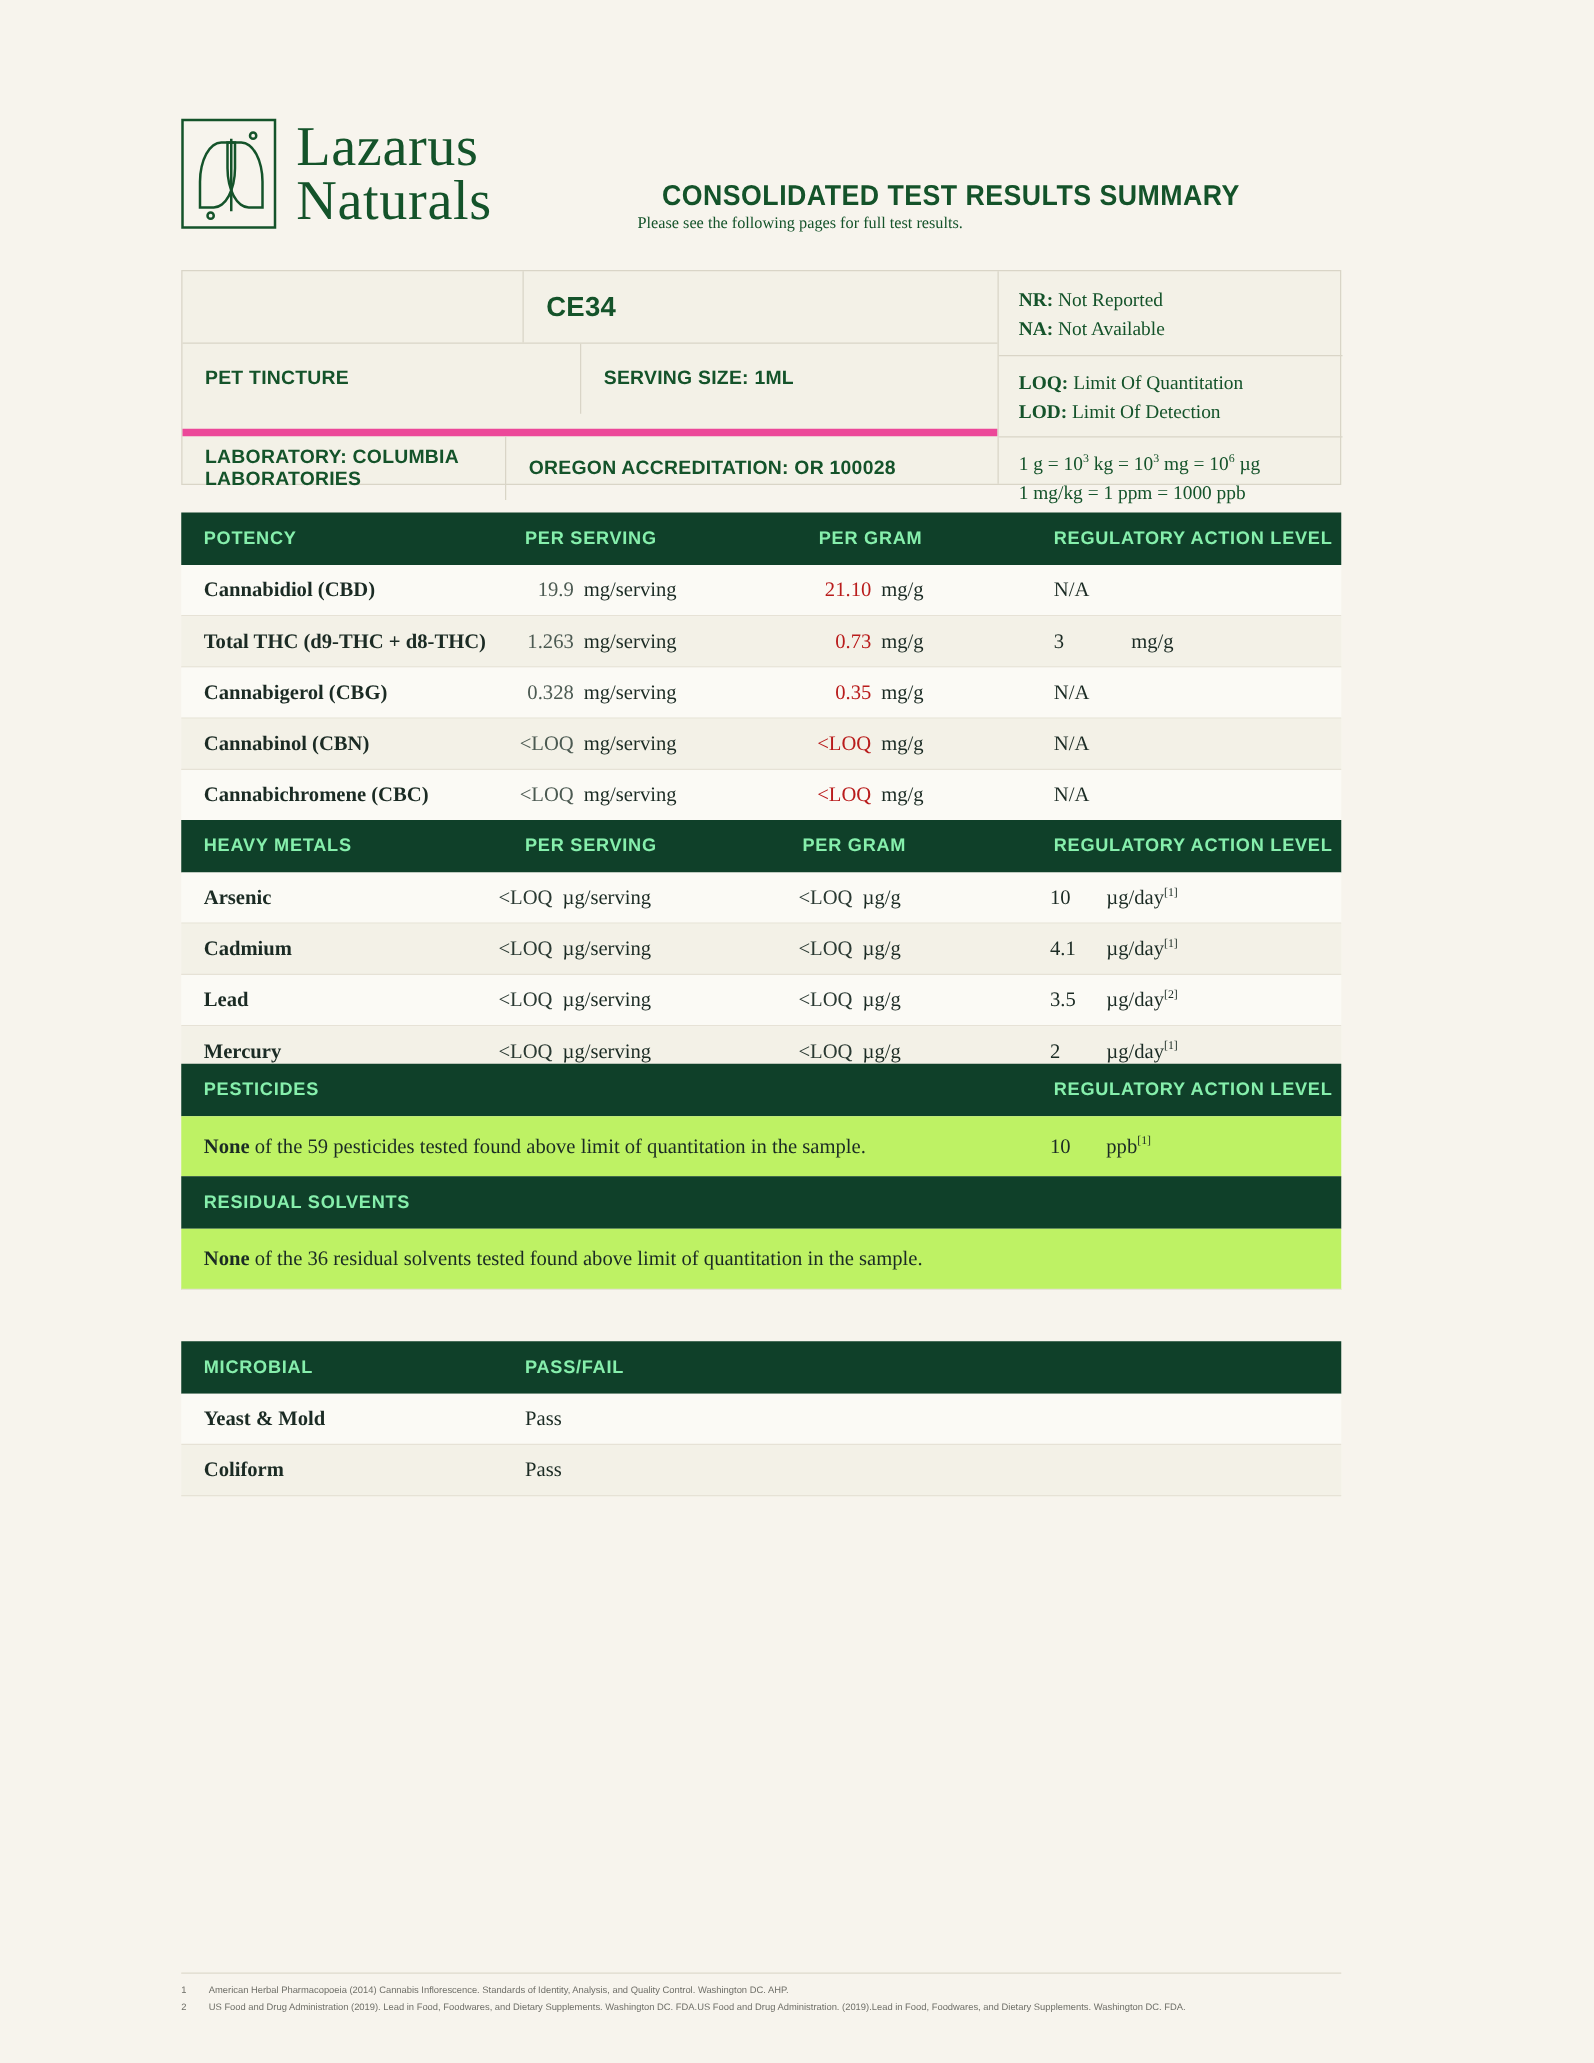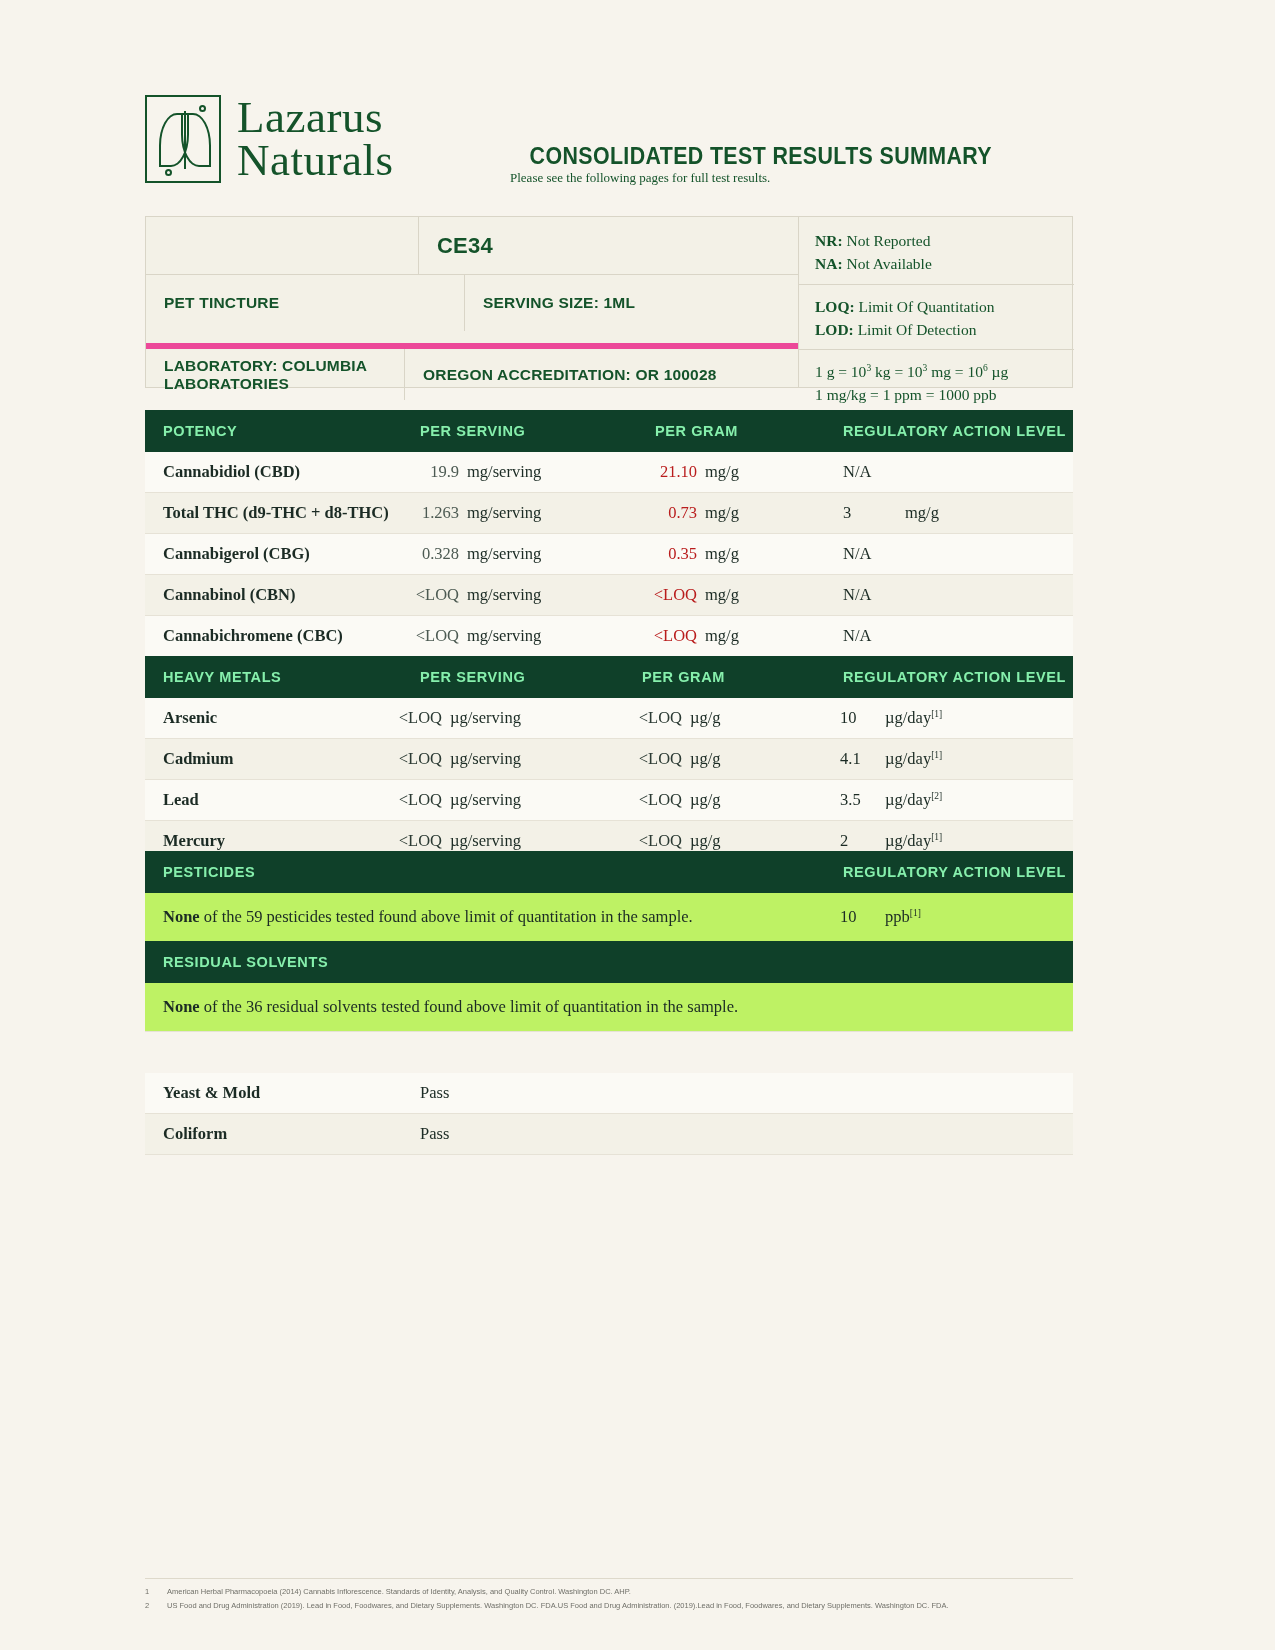--- a/index.html
+++ b/index.html
@@ -445,20 +445,24 @@
   <div class="tbl" style="top:941px;">
     <div class="sec-head">
       <span class="col-a">RESIDUAL SOLVENTS</span>
     </div>
     <div class="note-row">
       <div class="txt"><b>None</b><span> of the 36 residual solvents tested found above limit of quantitation in the sample.</span></div>
     </div>
   </div>
 
   <div class="tbl" style="top:1073px;">
+    <div class="sec-head">
+      <span class="col-a">MICROBIAL</span>
+      <span class="col-b">PASS/FAIL</span>
+    </div>
     <div class="row">
       <div class="an">Yeast &amp; Mold</div>
       <div style="left:275px;">Pass</div>
     </div>
     <div class="row alt">
       <div class="an">Coliform</div>
       <div style="left:275px;">Pass</div>
     </div>
   </div>
 

